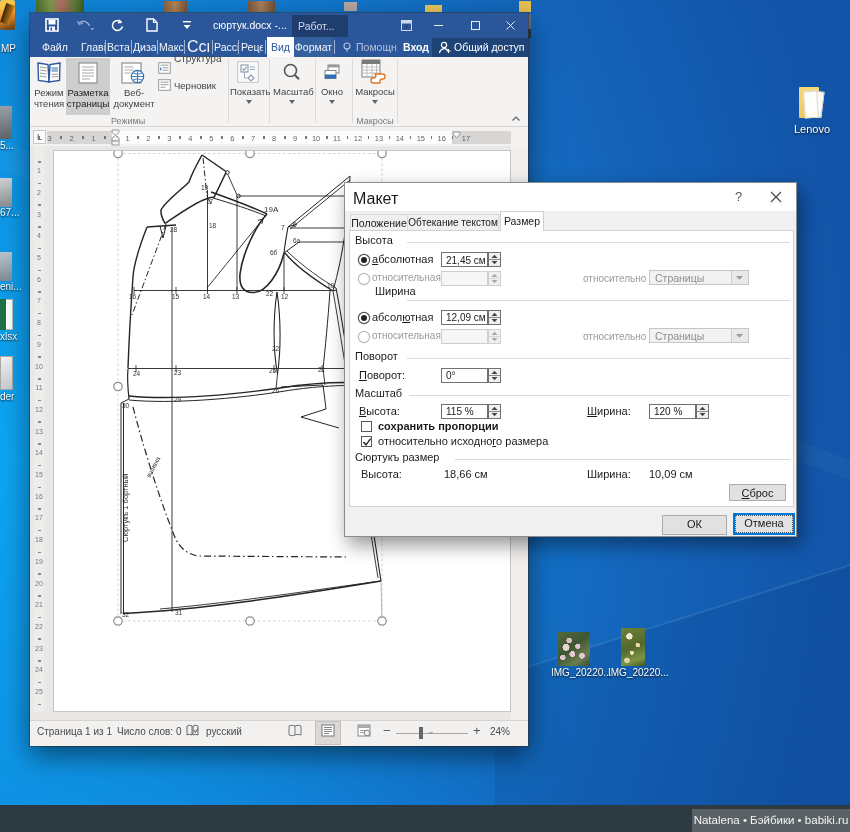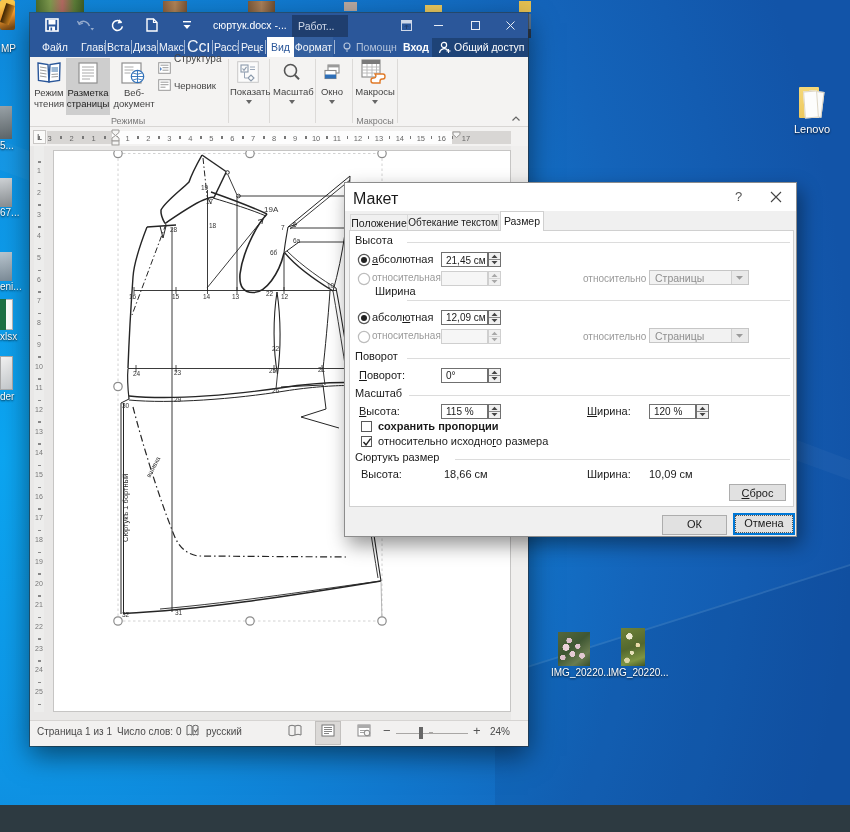--- a/index.html
+++ b/index.html
@@ -59,20 +59,21 @@
 <div class="abs lbl" style="left:551px;top:667px;">IMG_20220...</div>
 <div class="abs" style="left:621px;top:628px;width:24px;height:38px;background:
  radial-gradient(circle at 35% 22%,#f0ead2 0 9%,transparent 10%),
  radial-gradient(circle at 70% 45%,#ead9a8 0 8%,transparent 9%),
  radial-gradient(circle at 45% 65%,#e6e0b8 0 7%,transparent 8%),
  radial-gradient(circle at 25% 85%,#dcd6a6 0 7%,transparent 8%),
  linear-gradient(160deg,#6f8238 0%,#54682e 50%,#7e9443 80%,#425724 100%);"></div>
 <div class="abs lbl" style="left:608px;top:667px;">IMG_20220...</div>
 
 <div class="abs" style="left:0;top:805px;width:850px;height:27px;background:#2d3a41;"></div>
+<div class="abs" style="left:692px;top:809px;width:158px;height:23px;background:#596164;color:#f4f4f4;font-size:11.5px;line-height:23px;text-align:center;">Natalena • Бэйбики • babiki.ru</div>
 
 <div class="abs" style="left:30px;top:13px;width:498px;height:733px;background:#fff;
  box-shadow:0 10px 26px rgba(0,0,0,.5), 0 0 0 1px rgba(60,60,60,.55);">
 
 <div class="abs" style="left:0;top:0;width:498px;height:24px;background:#2b579a;"></div>
 <div class="abs" style="left:0;top:24px;width:498px;height:20px;background:#2b579a;"></div>
 <svg class="abs" style="left:15px;top:5px;" width="14" height="14" viewBox="0 0 14 14">
  <rect x="1" y="1" width="12" height="12" fill="none" stroke="#fff" stroke-width="1.6"></rect>
  <rect x="3.5" y="2" width="7" height="4.5" fill="#fff"></rect>
  <rect x="4" y="8.5" width="6" height="4" fill="#fff"></rect>

